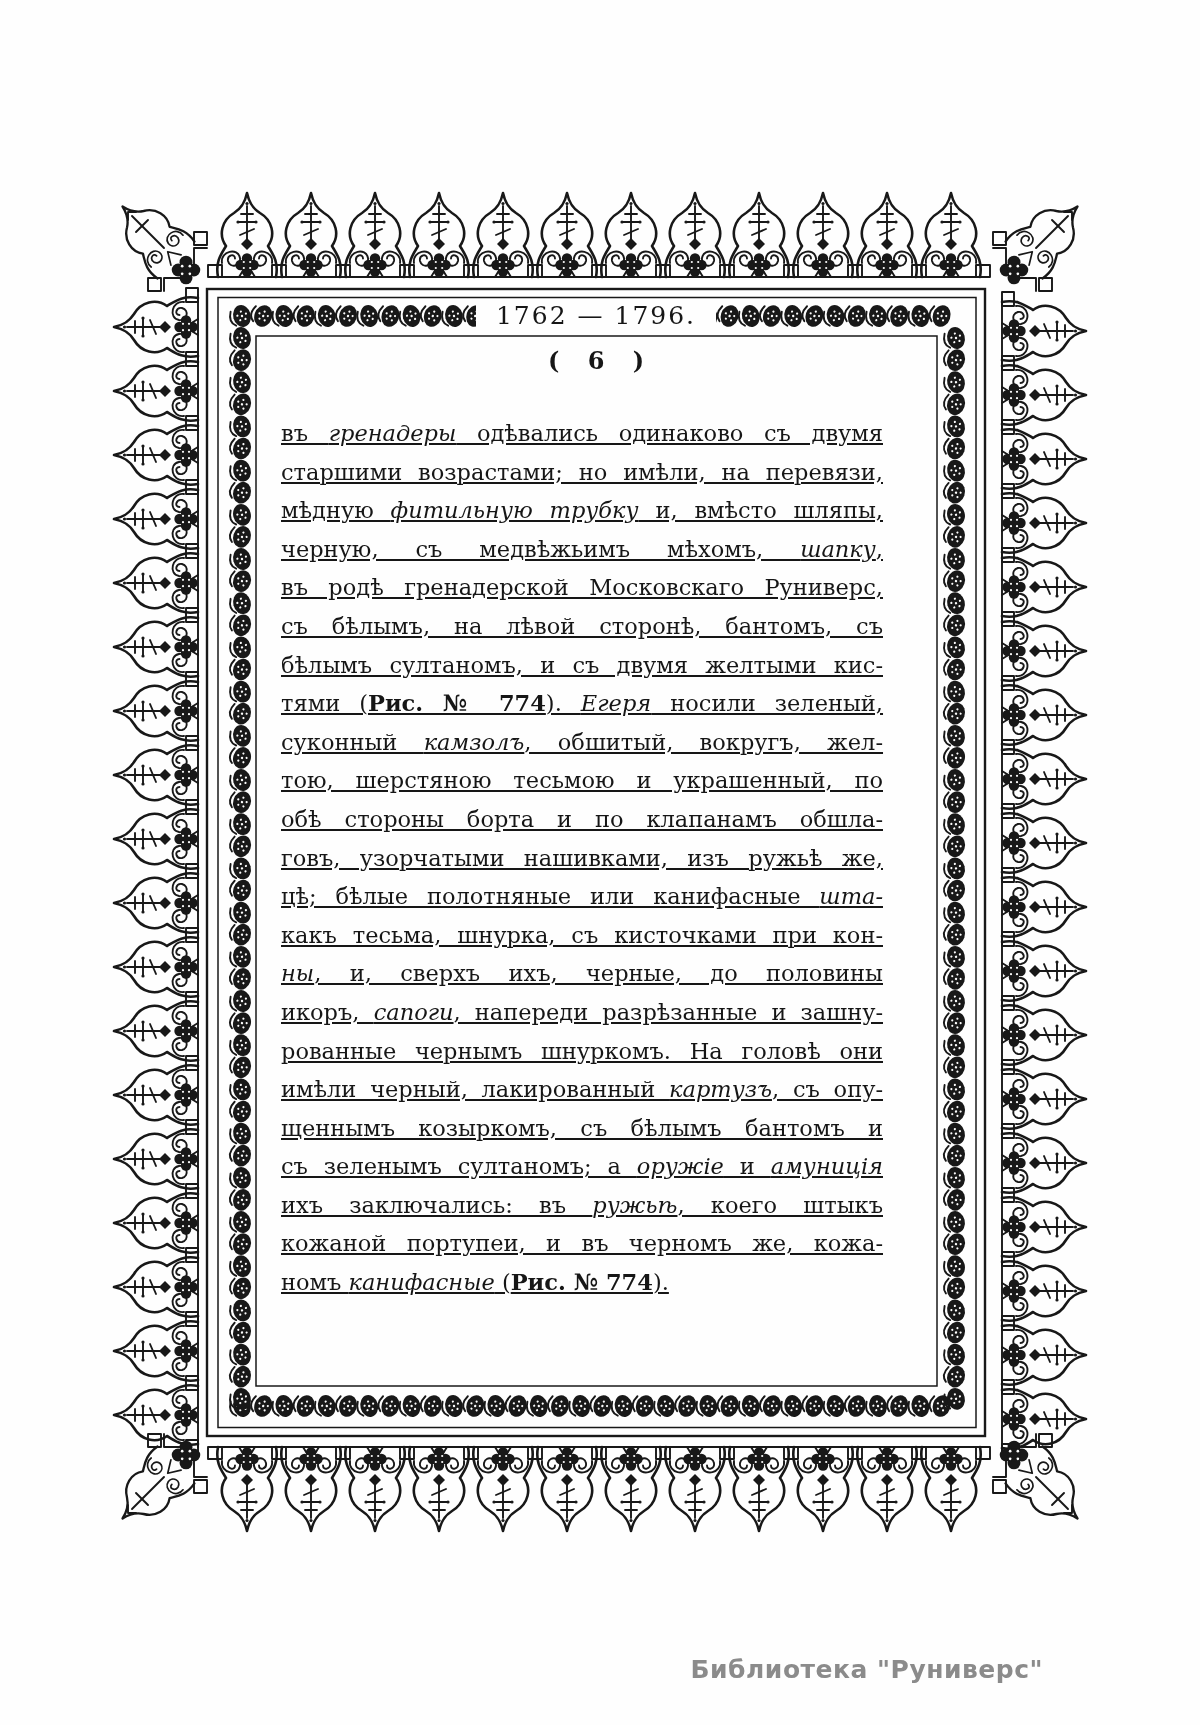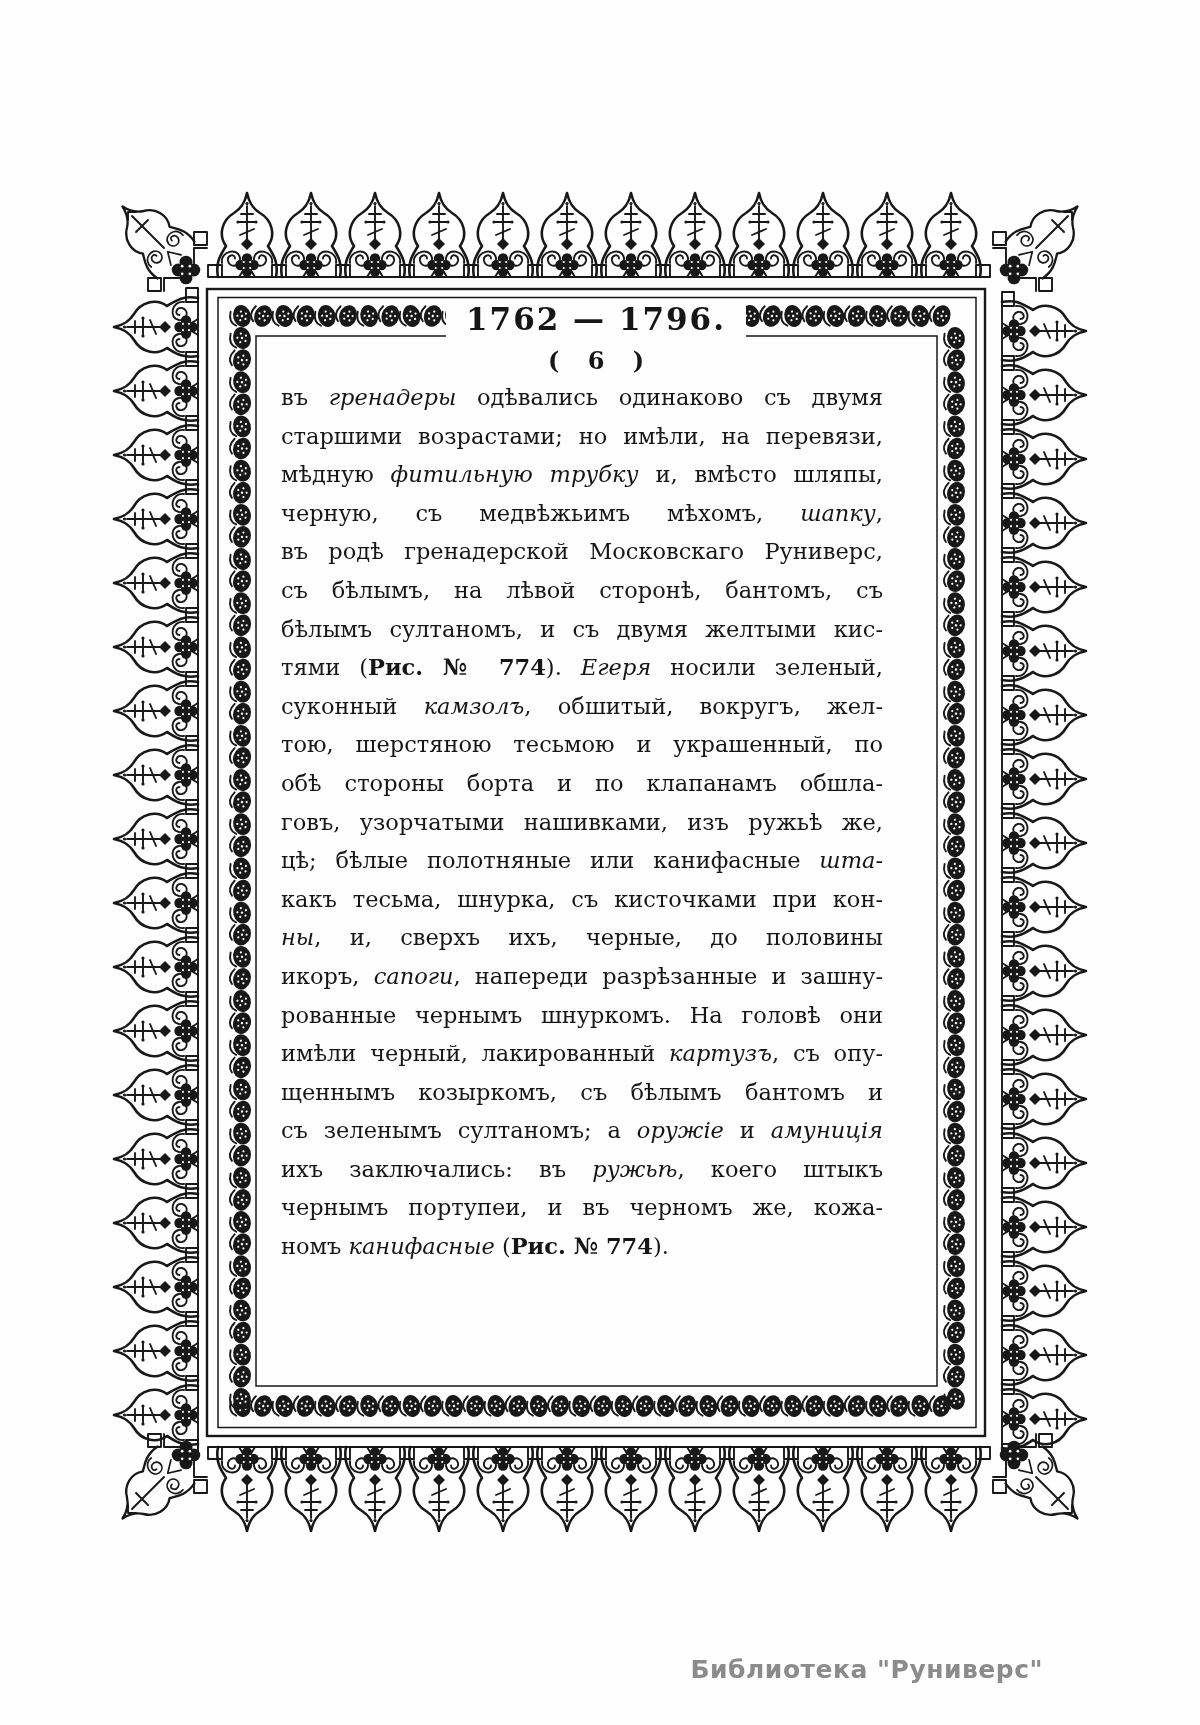--- a/index.html
+++ b/index.html
@@ -7,24 +7,24 @@
         font-family:"DejaVu Serif",serif;color:#161616;}
   #borderSvg{position:absolute;left:0;top:0;z-index:1;}
   .fr2{fill:none;stroke:#181818;stroke-width:2.4;}
   .fr1{fill:none;stroke:#181818;stroke-width:1.5;}
   .ol{fill:none;stroke:#181818;stroke-width:2.6;stroke-linecap:round;stroke-linejoin:round;}
   .ol2{fill:none;stroke:#181818;stroke-width:1.9;stroke-linecap:round;stroke-linejoin:round;}
   .ink{fill:#181818;stroke:none;}
   .wdot{fill:#fdfdfd;stroke:none;}
   .hdate{position:absolute;left:207px;top:299px;width:778px;text-align:center;z-index:2;}
   .hdate span{display:inline-block;background:#fefefe;padding:2px 20px;
-        font-weight:bold;font-size:31px;letter-spacing:2px;}
+        font-weight:normal;font-size:25px;letter-spacing:2px;}
   .pnum{position:absolute;left:207px;top:346px;width:778px;text-align:center;z-index:2;
         font-weight:bold;font-size:24px;word-spacing:20px;}
-  .tblock{position:absolute;left:281px;top:378px;width:602px;z-index:2;}
+  .tblock{position:absolute;left:281px;top:414px;width:602px;z-index:2;text-decoration:underline;}
   .line{line-height:38.6px;font-size:22.5px;text-align:justify;text-align-last:justify;
         white-space:normal;}
   .line.last{text-align-last:left;}
   .it{font-style:italic;}
   .bd{font-weight:bold;}
   .wm{position:absolute;right:157px;top:1655px;z-index:2;
       font-family:"DejaVu Sans",sans-serif;font-weight:bold;font-size:25px;color:#8b8b8b;
       letter-spacing:0.5px;}
 </style>
 </head>
@@ -441,18 +441,18 @@
       <div class="line"><span>говъ, узорчатыми нашивками, изъ ружьѣ же,</span></div>
       <div class="line"><span>цѣ; бѣлые полотняные или канифасные </span><span class="it">шта-</span></div>
       <div class="line"><span>какъ тесьма, шнурка, съ кисточками при кон-</span></div>
       <div class="line"><span class="it">ны</span><span>, и, сверхъ ихъ, черные, до половины</span></div>
       <div class="line"><span>икоръ, </span><span class="it">сапоги</span><span>, напереди разрѣзанные и зашну-</span></div>
       <div class="line"><span>рованные чернымъ шнуркомъ. На головѣ они</span></div>
       <div class="line"><span>имѣли черный, лакированный </span><span class="it">картузъ</span><span>, съ опу-</span></div>
       <div class="line"><span>щеннымъ козыркомъ, съ бѣлымъ бантомъ и</span></div>
       <div class="line"><span>съ зеленымъ султаномъ; а </span><span class="it">оружіе</span><span> и </span><span class="it">амуниція</span></div>
       <div class="line"><span>ихъ заключались: въ </span><span class="it">ружьѣ</span><span>, коего штыкъ</span></div>
-      <div class="line"><span>чернымъ портупеи, и въ черномъ же, кожа-</span></div>
+      <div class="line"><span>кожаной портупеи, и въ черномъ же, кожа-</span></div>
       <div class="line last"><span>номъ </span><span class="it">канифасные</span><span> (</span><span class="bd">Рис. № 774</span><span>).</span></div>
     </div>
 
   <div class="wm">Библиотека "Руниверс"</div>
 </div>
 
 </body></html>

